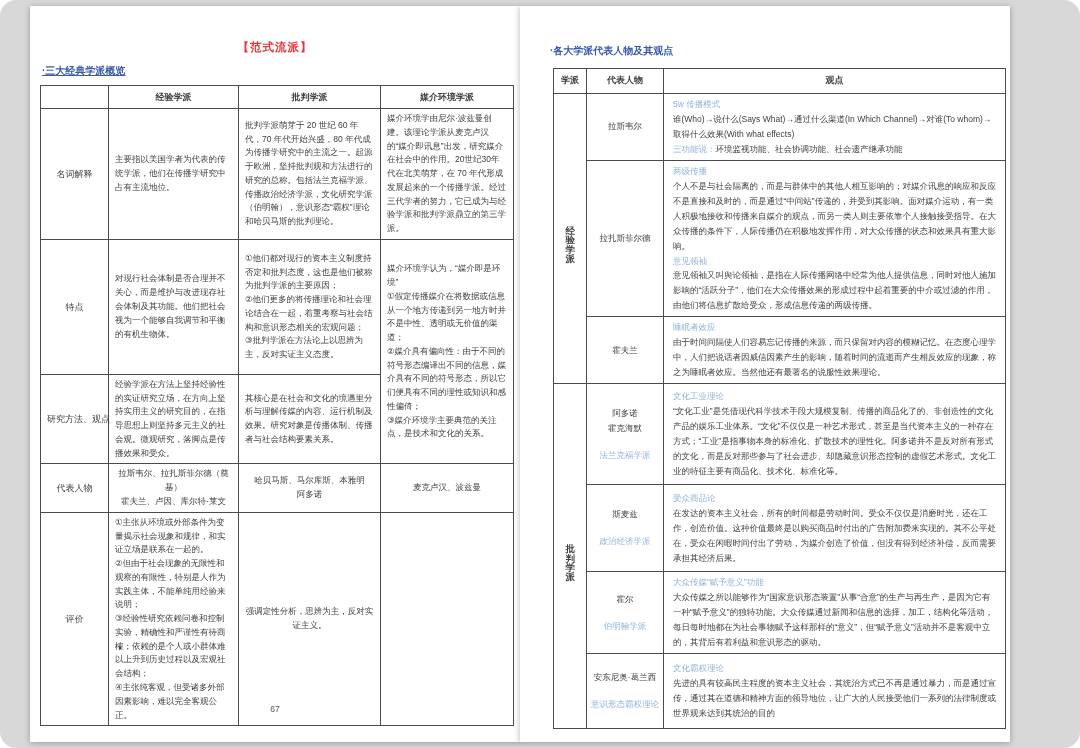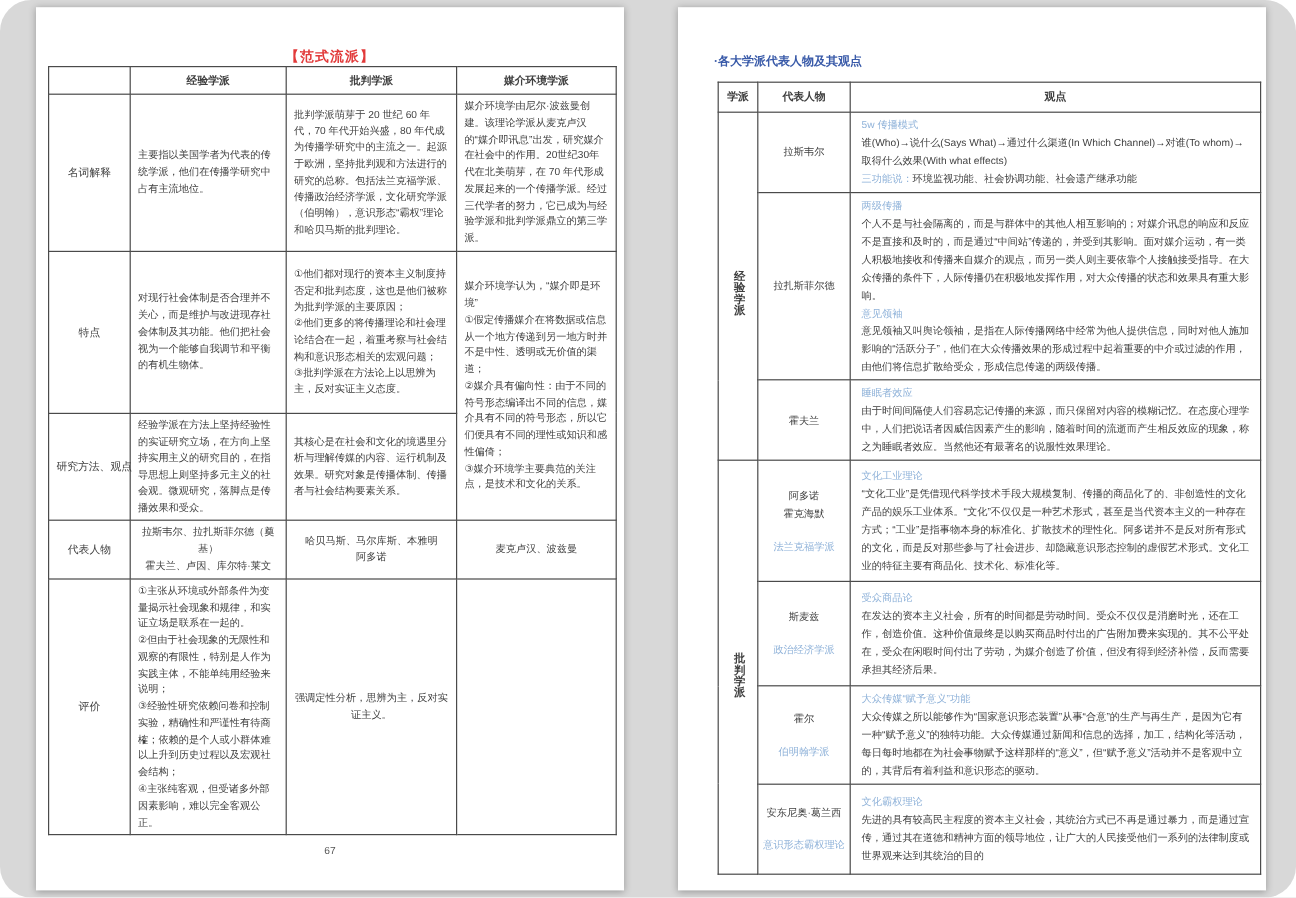--- a/index.html
+++ b/index.html
@@ -1,20 +1,20 @@
 <!DOCTYPE html>
 <html><head>
 <meta charset="utf-8">
 <style>
   html,body{margin:0;padding:0;}
   body{width:1080px;height:748px;background:#ffffff;font-family:"Liberation Sans","DejaVu Sans",sans-serif;position:relative;}
-  .canvas{position:absolute;inset:0;background:#d8d8d8;border-radius:26px;overflow:hidden;}
+  .canvas{position:absolute;inset:0;background:#d8d8d8;border-radius:16px;overflow:hidden;}
   .page{position:absolute;top:6px;width:490px;height:736px;background:#fff;box-shadow:0 1px 6px rgba(0,0,0,.3);overflow:hidden;}
   #pageL{left:30px;}
-  #pageR{left:565px;}
+  #pageR{left:520px;}
   .pagenum{position:absolute;bottom:28px;left:0;width:100%;text-align:center;font-size:8.5px;color:#555;}
 
   
   .ltitle{margin:34px 0 0 0;text-align:center;color:#e23a3a;font-weight:bold;font-size:11.5px;letter-spacing:1px;}
   .lsub{margin:9px 0 7px 12px;color:#3a5ba9;font-weight:bold;font-size:10px;text-decoration:underline;}
   table{border-collapse:collapse;table-layout:fixed;padding-left:48px;}
   td{border:1px solid #4a4a4a;vertical-align:middle;color:#3f3f3f;word-break:break-all;}
   .ltable{margin-left:10px;width:473px;font-size:8.5px;line-height:1.62;}
   .ltable td{padding:3px 6px;}
   .ltable .lhead td{text-align:center;font-weight:bold;font-size:9px;height:18px;padding:2px;}
@@ -34,20 +34,21 @@
   .bh{color:#8fb2d9;}
   .vp div{margin:0;}
 </style>
 </head>
 <body>
 
 <div class="canvas">
 
   <div class="page" id="pageL">
     <div class="ltitle">【范式流派】</div>
+    <div class="lsub">·三大经典学派概览</div>
 
     <table class="ltable">
       <colgroup>
           <col style="width:68px">
           <col style="width:130px">
           <col style="width:142px">
           <col style="width:133px">
         </colgroup>
       <tbody>
           <tr class="lhead">

